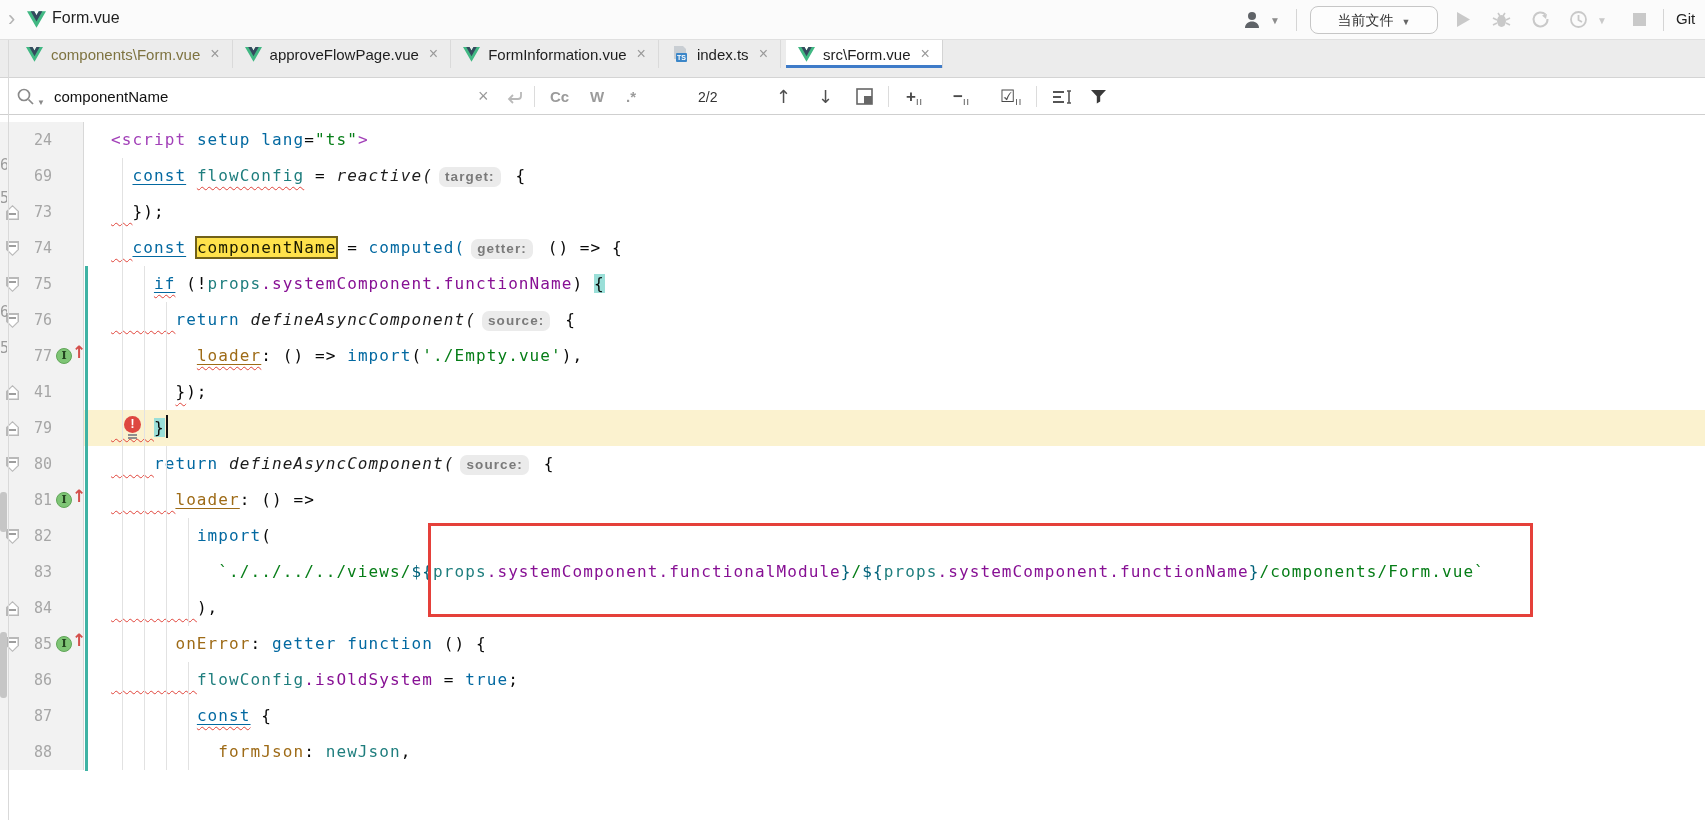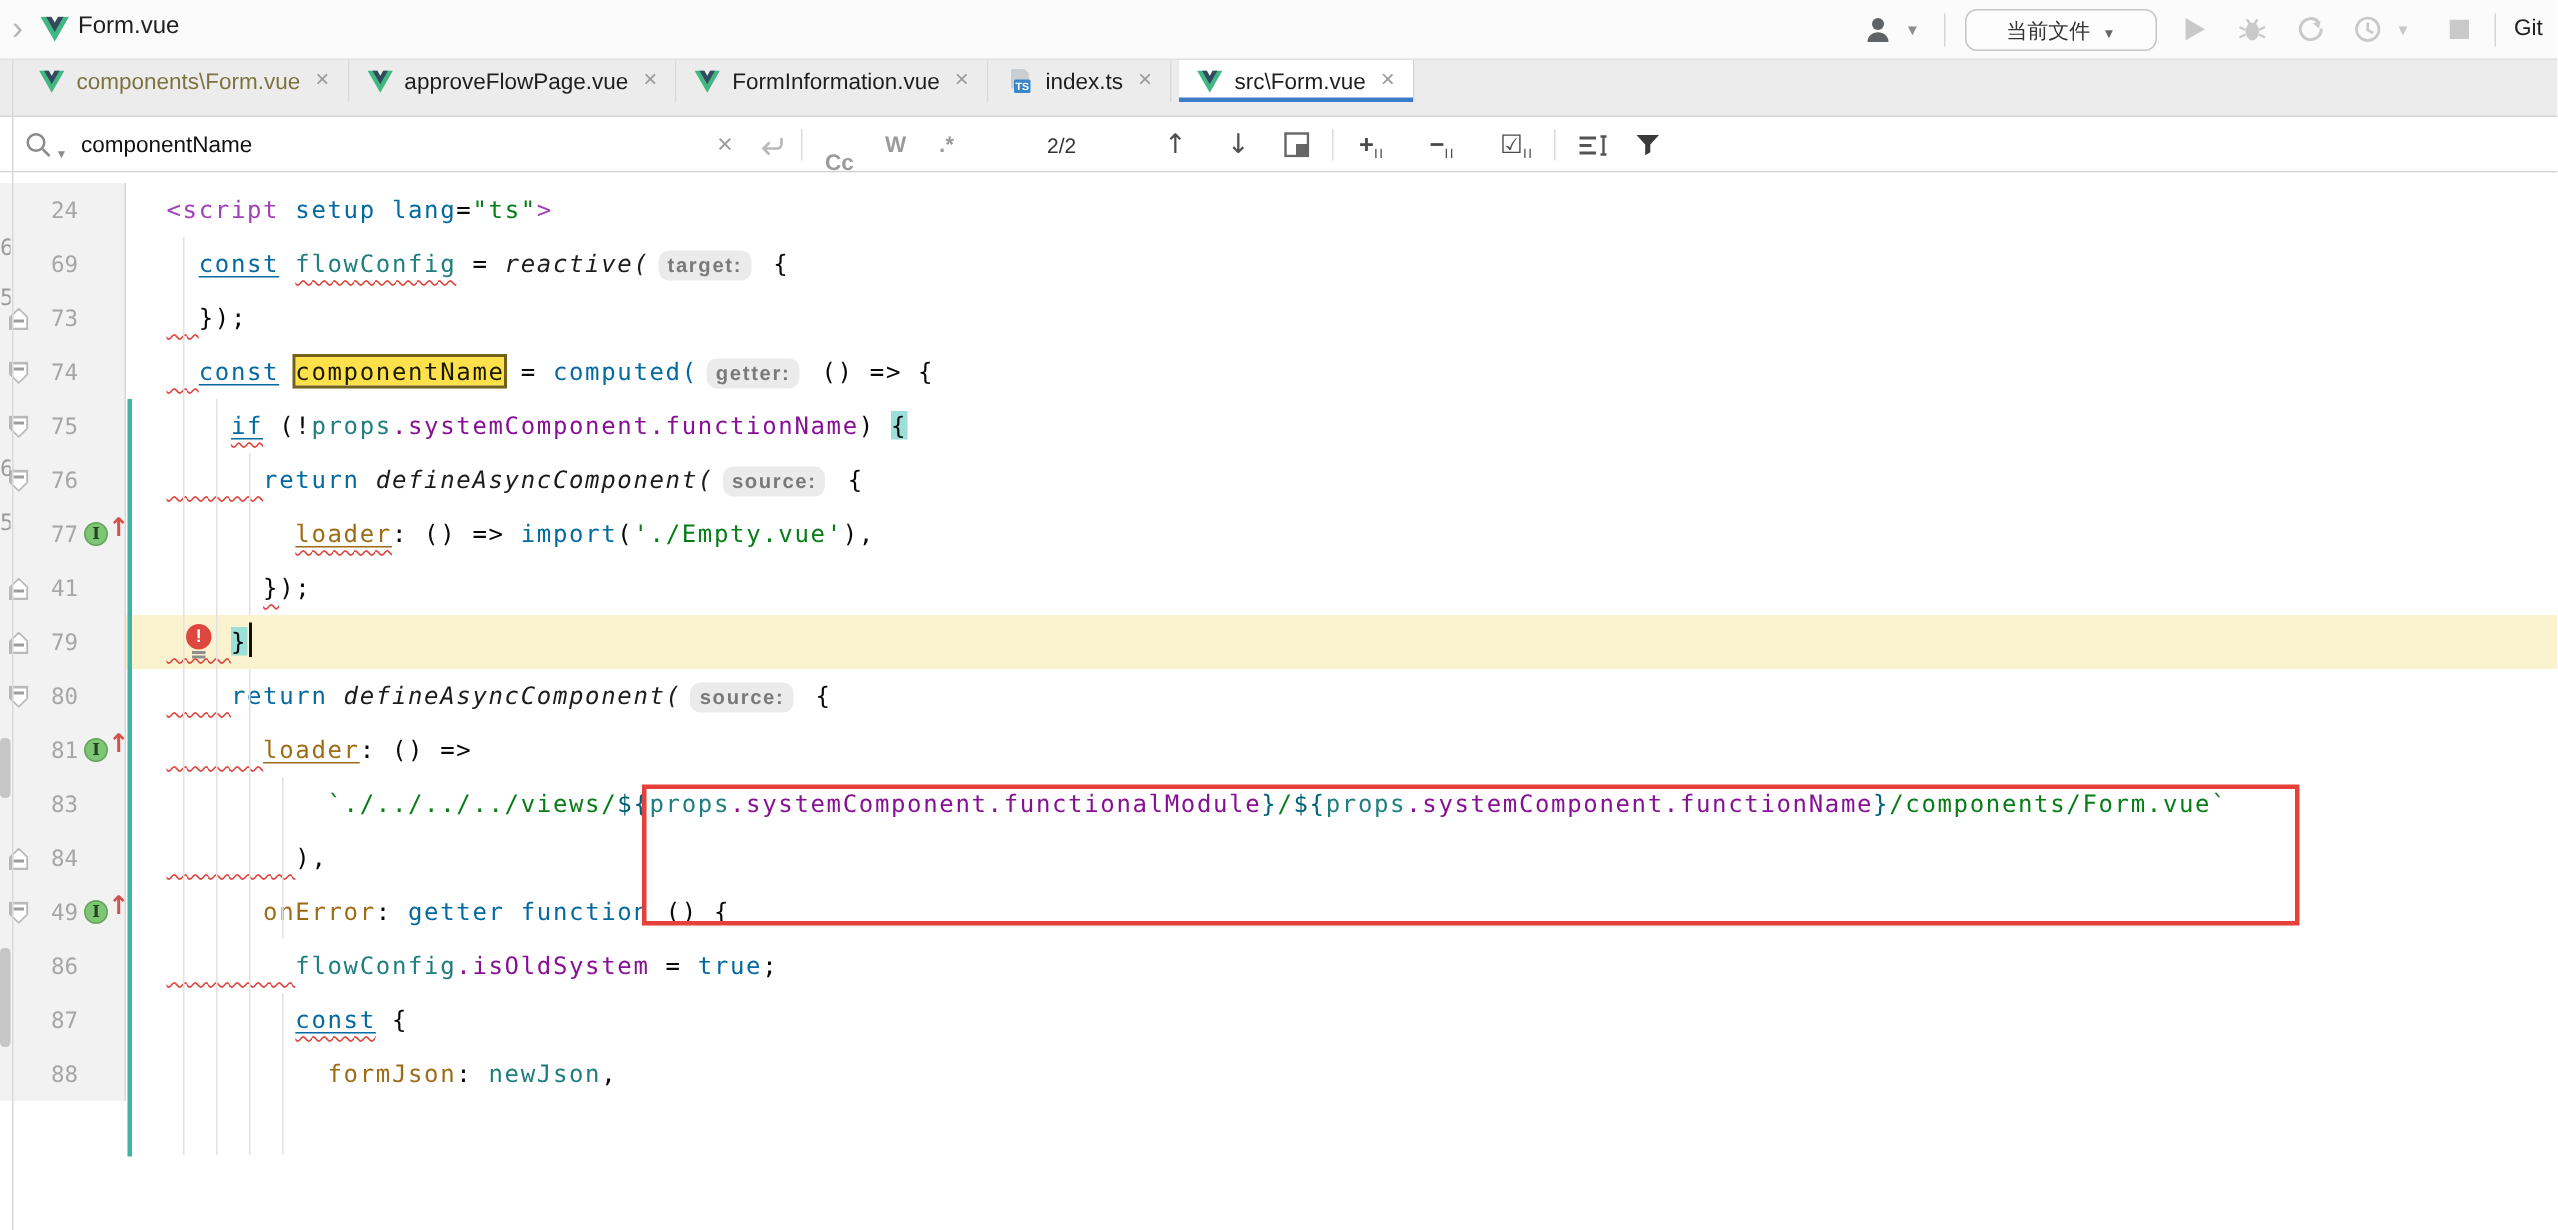--- a/index.html
+++ b/index.html
@@ -241,21 +241,21 @@
     <span class="sb sb-query" style="left:54px;">componentName</span>
 
     <span class="sb sb-x" style="left:478px;">×</span>
     <span class="sb" style="left:506px;">
       <svg width="18" height="16" viewBox="0 0 18 16" fill="none" stroke="#B9B9B9" stroke-width="1.8">
         <path d="M15 3v4a3 3 0 0 1-3 3H4"></path>
           <path d="M7 6l-4 4 4 4"></path>
         </svg>
     </span>
     <span class="sb-div" style="left:534px;"></span>
-    <span class="sb sb-toggle" style="left:550px;margin-top:12px;">Cc</span>
+    <span class="sb sb-toggle" style="left:550px;">Cc</span>
     <span class="sb sb-toggle" style="left:590px;">W</span>
     <span class="sb sb-toggle" style="left:626px;">.*</span>
     <span class="sb sb-count" style="left:698px;">2/2</span>
     <span class="sb sb-arrow" style="left:776px;">↑</span>
     <span class="sb sb-arrow" style="left:818px;">↓</span>
     <span class="sb" style="left:856px;">
       <svg width="17" height="17" viewBox="0 0 17 17">
           <rect x="1" y="1" width="15" height="15" fill="none" stroke="#666" stroke-width="1.6"></rect>
           <path d="M8 16V8h8v8z" fill="#666"></path>
         </svg>
@@ -392,37 +392,47 @@
             <span class="ln">81</span>
             <span class="ggi">
               <span class="cir">I</span>
               <span class="arr">↑</span>
             </span>
           </div>
           <div class="code"><span class="codepre"><span class="w-dec"><span class="c-p">&nbsp;&nbsp;&nbsp;&nbsp;&nbsp;&nbsp;</span></span><span class="c-key u-dec">loader</span><span class="c-p">: () =&gt;</span></span></div>
         </div>
         <div class="row">
           <div class="gut">
+            <span class="ln">82</span>
+          </div>
+          <div class="code"><span class="fold down" style="left: -78px;">
+              <span class="sh"></span>
+              <span class="in"></span>
+              <span class="mi"></span>
+            </span><span class="codepre"><span class="c-p">        </span><span class="c-k">import</span><span class="c-p">(</span></span></div>
+        </div>
+        <div class="row">
+          <div class="gut">
             <span class="ln">83</span>
           </div>
           <div class="code"><span class="codepre"><span class="c-p">          </span><span class="c-s">`./../../../views/</span><span class="c-i">${</span><span class="c-v">props</span><span class="c-pr">.systemComponent.functionalModule</span><span class="c-i">}</span><span class="c-s">/</span><span class="c-i">${</span><span class="c-v">props</span><span class="c-pr">.systemComponent.functionName</span><span class="c-i">}</span><span class="c-s">/components/Form.vue`</span></span></div>
         </div>
         <div class="row">
           <div class="gut">
             <span class="ln">84</span>
           </div>
           <div class="code"><span class="fold up" style="left: -78px;">
               <span class="sh"></span>
               <span class="in"></span>
               <span class="mi"></span>
             </span><span class="codepre"><span class="w-dec"><span class="c-p">&nbsp;&nbsp;&nbsp;&nbsp;&nbsp;&nbsp;&nbsp;&nbsp;</span></span><span class="c-p">),</span></span></div>
         </div>
         <div class="row">
           <div class="gut">
-            <span class="ln">49</span>
+            <span class="ln">85</span>
             <span class="ggi">
               <span class="cir">I</span>
               <span class="arr">↑</span>
             </span>
           </div>
           <div class="code"><span class="fold down" style="left: -78px;">
               <span class="sh"></span>
               <span class="in"></span>
               <span class="mi"></span>
             </span><span class="codepre"><span class="c-p">      </span><span class="c-key">onError</span><span class="c-p">: </span><span class="c-k">getter</span><span class="c-p"> </span><span class="c-k">function</span><span class="c-p"> () {</span></span></div>

